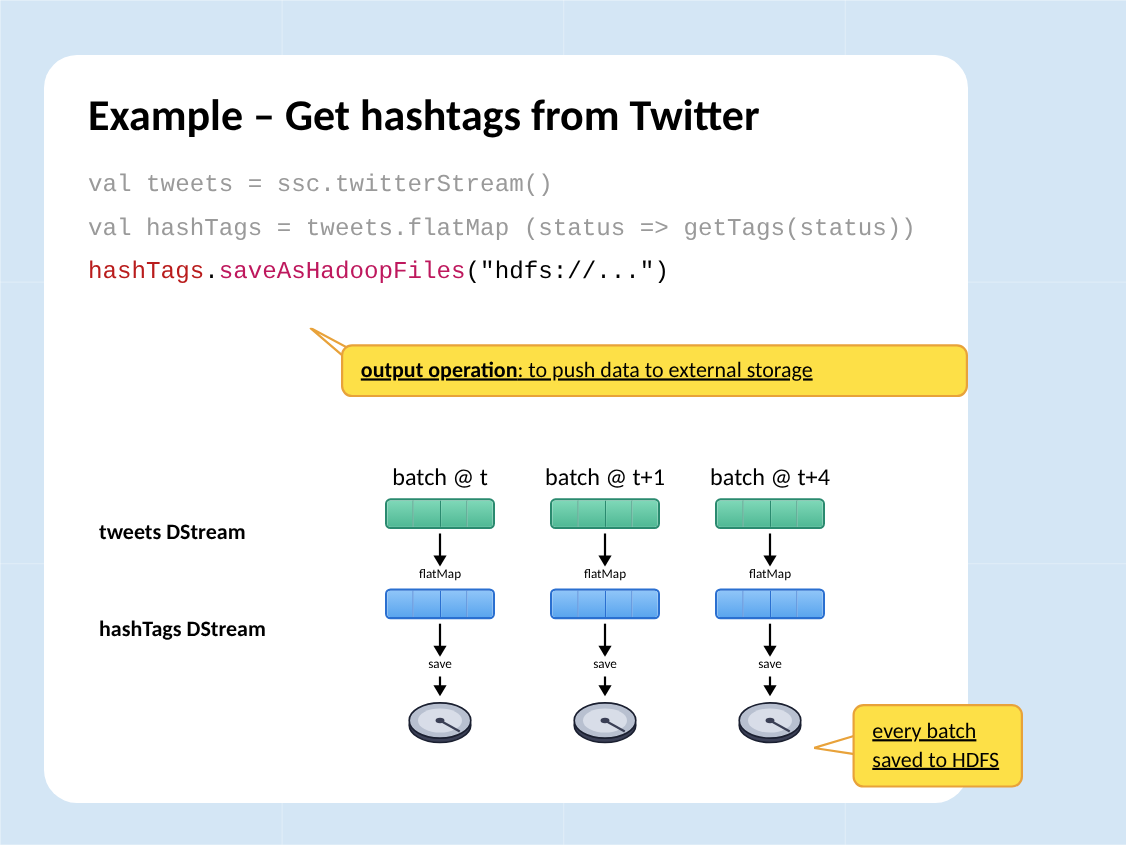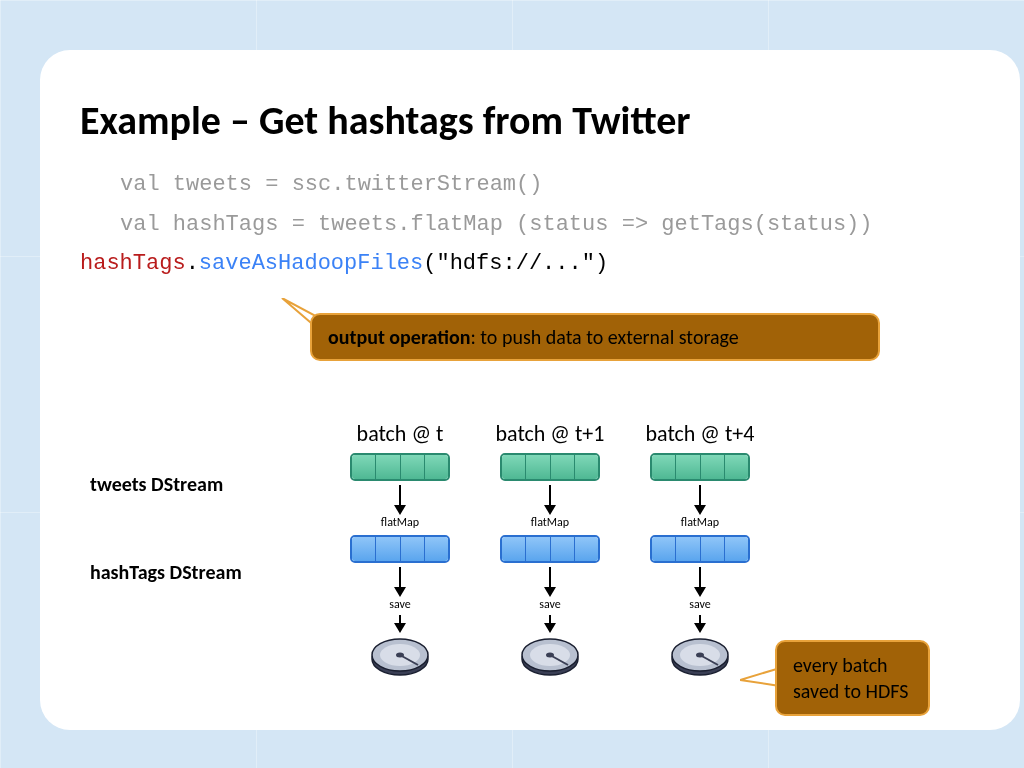--- a/index.html
+++ b/index.html
@@ -13,50 +13,51 @@
       linear-gradient(90deg, rgba(255,255,255,0.3) 1px, transparent 1px);
     background-size: 256px 256px;
     font-family: Calibri, Arial, sans-serif;
     position: relative;
     overflow: hidden;
   }
   .slide {
     position: absolute;
     left: 40px;
     top: 50px;
-    width: 980px;
+    width: 840px;
     height: 680px;
     background: #ffffff;
     border-radius: 30px;
-    padding: 46px 40px;
+    padding: 30px 40px;
   }
   .title {
     font-size: 40px;
     font-weight: bold;
     color: #000;
     margin-bottom: 20px;
   }
   .code {
     font-family: Consolas, "Courier New", monospace;
     font-size: 22px;
     line-height: 1.8;
     white-space: pre;
   }
-  .c-gray { color: #9a9a9a; margin-left: 40px; }
+  .c-gray { color: #9a9a9a; }
   .c-red { color: #b91c1c; margin-top: 24px; }
-  .c-blue { color: #3b82f6; }
+  .c-blue { color: #be185d; }
   .c-black { color: #000; }
   .callout {
     position: absolute;
-    background: #a16207;
+    background: #fde047;
     border: 2px solid #e8a23a;
     border-radius: 10px;
     padding: 10px 16px;
     font-size: 20px;
     color: #000;
+    text-decoration: underline;
   }
   .callout .bold { font-weight: bold; }
   .diagram {
     position: absolute;
     left: 50px;
     top: 370px;
     width: 840px;
     height: 340px;
   }
   .row-label {

